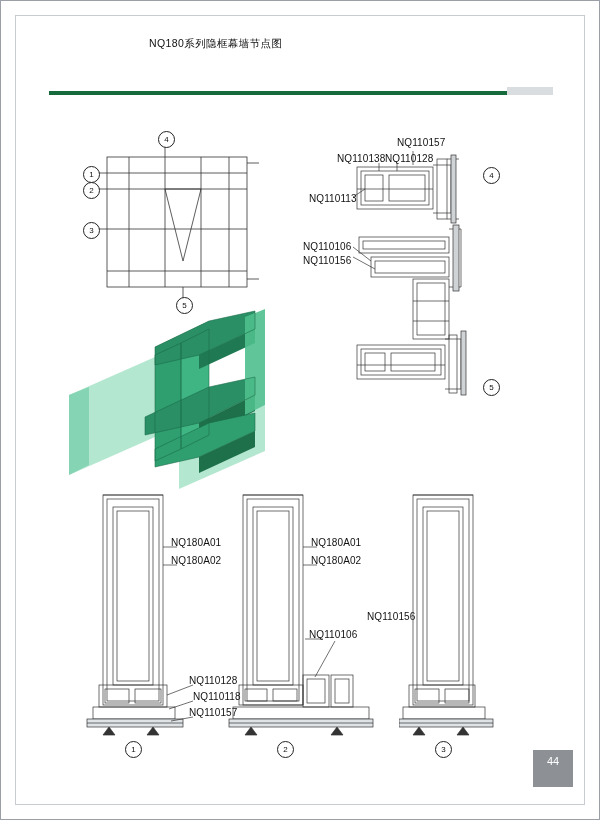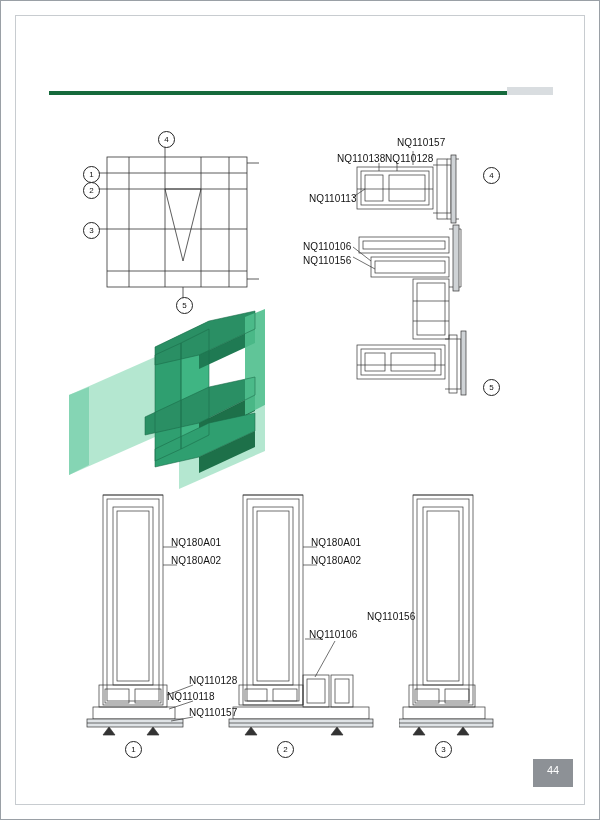--- a/index.html
+++ b/index.html
@@ -54,35 +54,36 @@
     background:#d9dde0;
   }
   .circ{
     position:absolute;width:15px;height:15px;border:1px solid #222;border-radius:50%;
     font-size:8px;line-height:15px;text-align:center;color:#111;background:#fff;
   }
   .lbl{
     position:absolute;font-size:10px;color:#111;white-space:nowrap;letter-spacing:.1px;
   }
   .pagenum{
-    position:absolute;right:26px;bottom:32px;width:40px;height:28px;
+    position:absolute;right:26px;bottom:32px;width:40px;height:37px;
     background:#8d9196;color:#fff;font-size:11px;text-align:center;line-height:22px;
   }
   .grid-blk{position:absolute;}
   .iso{position:absolute;}
   svg{display:block;}
 </style>
 </head>
 <body>
 
 <div class="page">
   <div class="inner-frame"></div>
 
   <div class="header">
     <div class="title-block">
+      <div class="title-cn">NQ180系列隐框幕墙节点图</div>
     </div>
   </div>
   <div class="header-rule"></div>
 
   <div class="grid-blk" style="left:78px;top:128px;width:200px;height:190px;">
     <svg width="200" height="190" viewBox="0 0 200 190">
       <g stroke="#333" stroke-width="0.8" fill="none">
 
         <rect x="28" y="28" width="140" height="130"></rect>
 
@@ -223,21 +224,21 @@
         <line x1="78" y1="58" x2="92" y2="58"></line>
         <line x1="78" y1="76" x2="92" y2="76"></line>
         <line x1="82" y1="206" x2="108" y2="196"></line>
         <line x1="84" y1="220" x2="108" y2="212"></line>
         <line x1="86" y1="232" x2="108" y2="228"></line>
       </g>
     </svg>
     <div class="lbl" style="left:86px;top:48px;">NQ180A01</div>
     <div class="lbl" style="left:86px;top:66px;">NQ180A02</div>
     <div class="lbl" style="left:104px;top:186px;">NQ110128</div>
-    <div class="lbl" style="left:82px;top:202px;">NQ110118</div>
+    <div class="lbl" style="left:108px;top:202px;">NQ110118</div>
     <div class="lbl" style="left:104px;top:218px;">NQ110157</div>
     <div class="circ" style="left:40px;top:252px;">1</div>
   </div>
 
   <div class="grid-blk" style="left:226px;top:488px;width:170px;height:270px;">
     <svg width="170" height="270" viewBox="0 0 170 270">
       <g stroke="#333" stroke-width="0.7" fill="none">
         <rect x="16" y="6" width="60" height="210"></rect>
         <rect x="20" y="10" width="52" height="202"></rect>
         <rect x="26" y="18" width="40" height="178"></rect>

